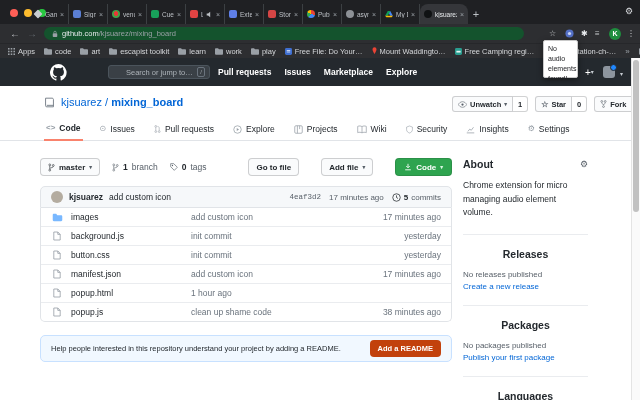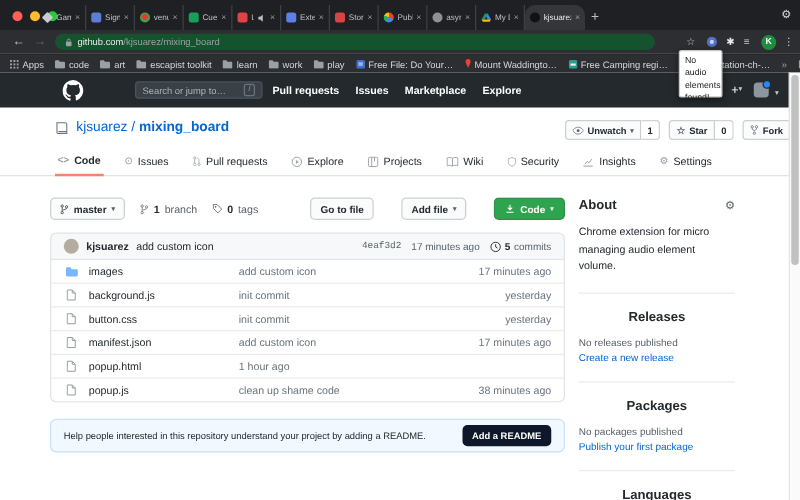--- a/index.html
+++ b/index.html
@@ -41,21 +41,21 @@
   .avatar-k{position:absolute;left:609px;top:3.5px;width:12px;height:12px;border-radius:50%;background:#1e8e3e;
             color:#fff;font-size:7px;font-weight:bold;display:flex;align-items:center;justify-content:center;}
   .bookmarks{position:absolute;top:43px;left:0;width:640px;height:15px;background:#2d2e31;border-top:1px solid #26272a;
              display:flex;align-items:center;gap:9px;padding:0 8px;box-sizing:border-box;font-size:7.5px;color:#d5d7da;overflow:hidden;}
   .bm{display:flex;align-items:center;gap:3px;white-space:nowrap;flex:none;}
   .chev{color:#9aa0a6;font-size:8px;flex:none;}
   
   .ghheader{position:absolute;top:58px;left:0;width:640px;height:28px;background:#24292e;}
   .octo{position:absolute;left:50px;top:6px;}
   .ghsearch{position:absolute;left:108px;top:7px;width:102px;height:14px;box-sizing:border-box;border:1px solid #4b545c;
-            background:#3a4046;border-radius:3px;display:flex;align-items:center;padding:0 5px;gap:4px;}
+            background:#3a4046;border-radius:3px;display:flex;align-items:center;padding:0 17px;gap:4px;}
   .ghsearch .ph{font-size:7.5px;color:#adb3b9;flex:1;white-space:nowrap;}
   .slashkey{font-size:6px;color:#9aa0a6;border:1px solid #6a737d;border-radius:2px;padding:0 2.5px;line-height:8px;}
   .ghnav{position:absolute;left:218px;top:9px;display:flex;gap:13px;font-size:8.5px;font-weight:bold;color:#fff;}
   .gh-plus{position:absolute;left:585px;top:9px;color:#fff;font-size:10px;line-height:10px;}
   .gh-plus .c, .gh-av-caret{font-size:6px;color:#c6cbd1;vertical-align:2px;}
   .gh-avatar{position:absolute;left:603px;top:8px;width:12px;height:12px;border-radius:3px;background:#8d959e;}
   .gh-avatar .dot{position:absolute;right:-2px;top:-2px;width:5px;height:5px;border-radius:50%;background:#2188ff;border:1px solid #24292e;}
   .gh-av-caret{position:absolute;left:620px;top:12px;}
   
   .repohead{position:absolute;top:96px;left:44px;display:flex;align-items:center;gap:6px;}
@@ -97,21 +97,21 @@
   .ftable{border:1px solid #e1e4e8;border-top:none;border-radius:0 0 5px 5px;}
   .frow{display:flex;align-items:center;height:18px;border-top:1px solid #eaecef;padding:0 10px;gap:8px;}
   .frow:first-child{border-top:none;}
   .ficon{width:12px;flex:none;display:flex;justify-content:center;}
   .fname{font-size:8.5px;color:#24292e;width:112px;flex:none;white-space:nowrap;overflow:hidden;}
   .fmsg{font-size:8.5px;color:#6a737d;flex:1;white-space:nowrap;overflow:hidden;}
   .fage{font-size:8.5px;color:#6a737d;text-align:right;white-space:nowrap;}
   .readme-banner{margin-top:13px;background:#f1f8ff;border:1px solid #c8e1ff;border-radius:5px;height:27px;
                  display:flex;align-items:center;padding:0 10px;box-sizing:border-box;gap:10px;}
   .rb-text{font-size:7.5px;color:#24292e;flex:1;}
-  .rb-btn{background:#0f172a;color:#fff;font-size:7.5px;font-weight:bold;border-radius:4px;padding:4px 8px;white-space:nowrap;}
+  .rb-btn{background:#c2410c;color:#fff;font-size:7.5px;font-weight:bold;border-radius:4px;padding:4px 8px;white-space:nowrap;}
   
   .sidebar{position:absolute;top:152px;left:463px;width:125px;}
   .sb-h{font-size:10.5px;font-weight:bold;color:#24292e;text-align:center;}
   .aboutrow{display:flex;align-items:center;justify-content:space-between;margin-top:6px;}
   .sb-gear{color:#586069;font-size:9px;line-height:1;}
   .sb-desc{margin-top:9px;font-size:8.5px;line-height:1.6;color:#24292e;}
   .sb-hr{border:none;border-top:1px solid #eaecef;margin:14px 0 0 0;}
   .sb-sec{margin-top:13px;}
   .sb-empty{margin-top:10px;font-size:8px;color:#586069;}
   .sb-link{margin-top:3px;font-size:8px;color:#0366d6;}

